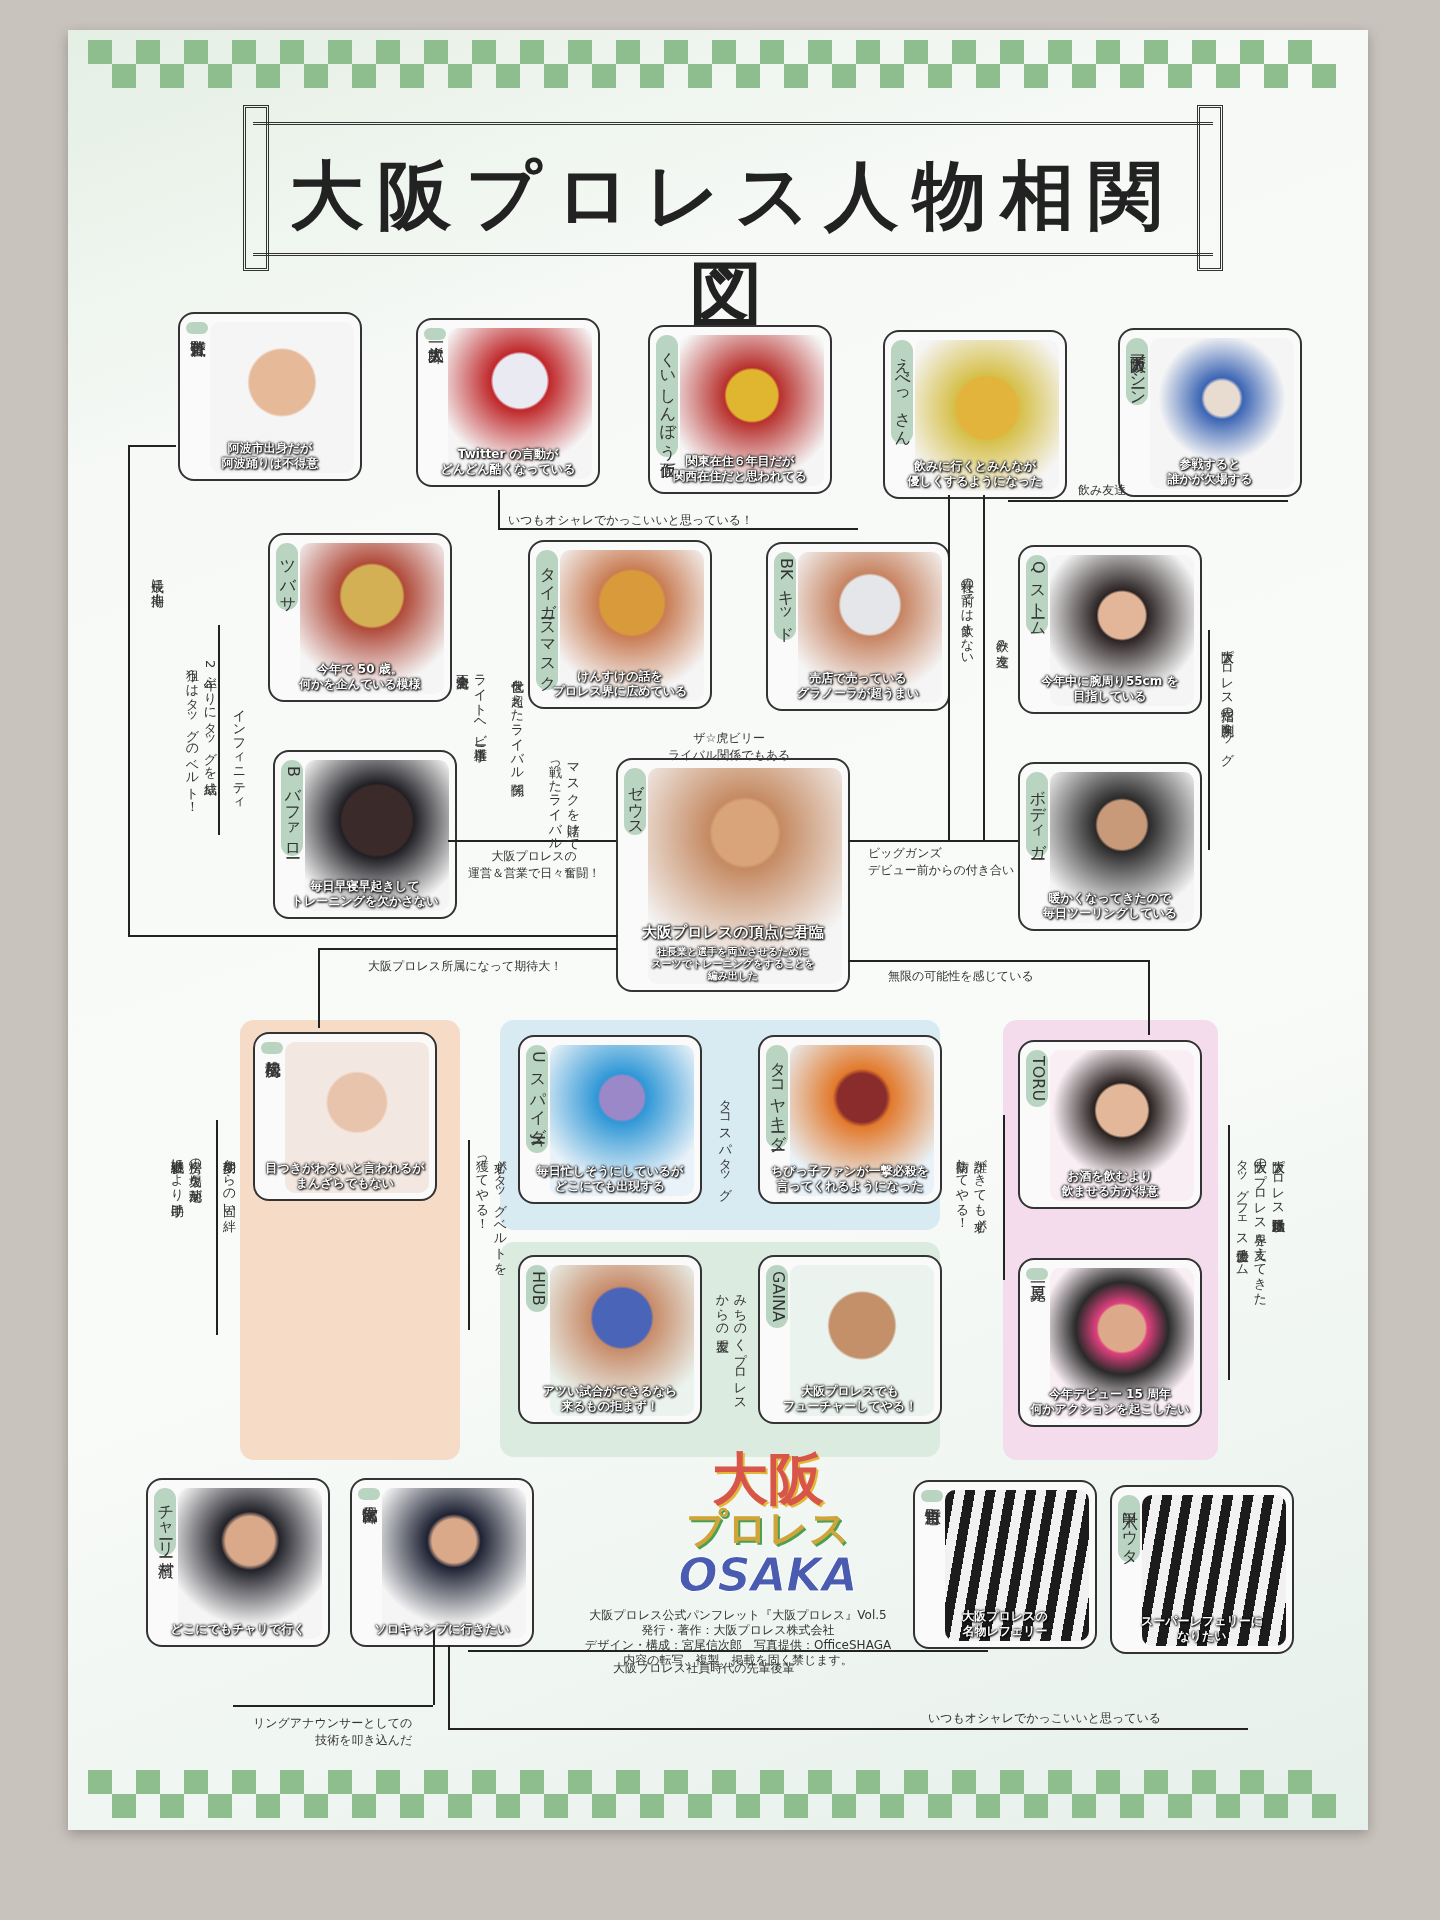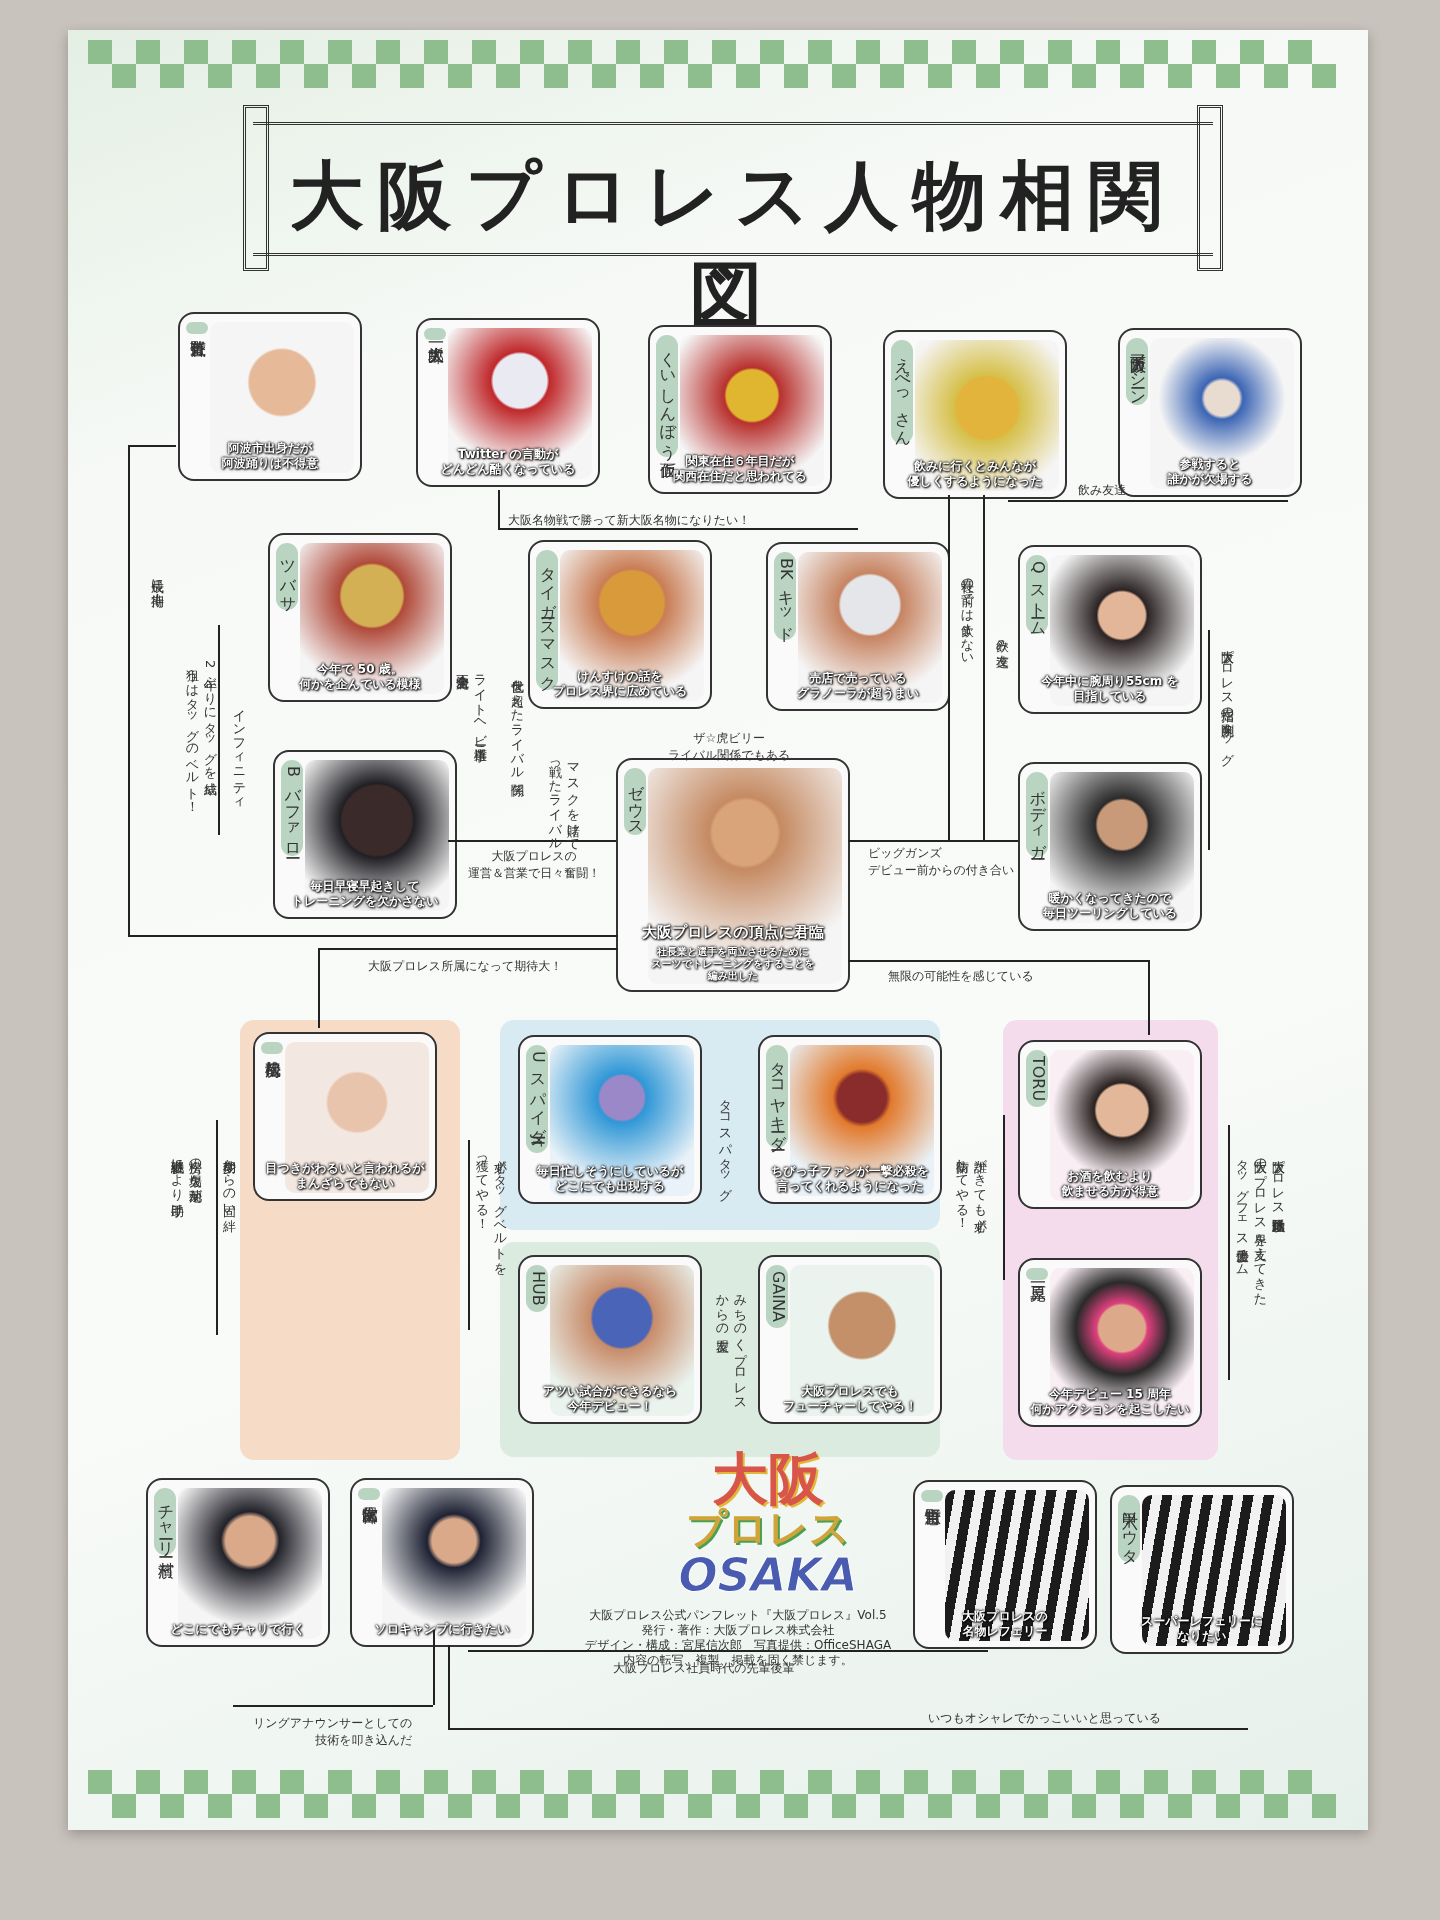--- a/index.html
+++ b/index.html
@@ -251,21 +251,21 @@
   <div class="card" style="left:950px;top:1010px">
     <div class="photo" style="background:radial-gradient(circle at 50% 40%,#e2b79a 0 22%,#2a2220 24%,#f8eef4 60%)"></div>
     <div class="name">TORU</div>
     <div class="cap" style="white-space: pre-line;">お酒を飲むより
 飲ませる方が得意</div>
   </div>
   <div class="card" style="left:450px;top:1225px">
     <div class="photo" style="background:radial-gradient(circle at 50% 35%,#4a64b8 0 24%,#c88c6a 26%,#eaf3ee 75%)"></div>
     <div class="name">HUB</div>
     <div class="cap" style="white-space: pre-line;">アツい試合ができるなら
-今年デビュー！</div>
+来るもの拒まず！</div>
   </div>
   <div class="card" style="left:690px;top:1225px">
     <div class="photo" style="background:radial-gradient(circle at 50% 40%,#c4906a 0 28%,#eaf3ee 30%)"></div>
     <div class="name">GAINA</div>
     <div class="cap" style="white-space: pre-line;">大阪プロレスでも
 フューチャーしてやる！</div>
   </div>
   <div class="card" style="left:950px;top:1228px">
     <div class="photo" style="background:radial-gradient(circle at 50% 40%,#dca98a 0 20%,#e0407e 22%,#2a2a2a 40%,#f8eef4 70%)"></div>
     <div class="name">三原一晃</div>
@@ -315,21 +315,21 @@
   <div class="ln" style="left:148px;top:1090px;width:2px;height:215px"></div>
   <div class="ln" style="left:400px;top:1110px;width:2px;height:190px"></div>
   <div class="ln" style="left:935px;top:1085px;width:2px;height:165px"></div>
   <div class="ln" style="left:1160px;top:1095px;width:2px;height:255px"></div>
   <div class="ln" style="left:165px;top:1675px;width:200px;height:2px"></div>
   <div class="ln" style="left:365px;top:1600px;width:2px;height:75px"></div>
   <div class="ln" style="left:400px;top:1620px;width:520px;height:2px"></div>
   <div class="ln" style="left:380px;top:1698px;width:800px;height:2px"></div>
   <div class="ln" style="left:380px;top:1615px;width:2px;height:85px"></div>
 
-  <div class="lbl" style="left:440px;top:482px">大阪名物戦で勝って新大阪名物になりたい！</div>
+  <div class="lbl" style="left:440px;top:482px">いつもオシャレでかっこいいと思っている！</div>
   <div class="lbl" style="left:1010px;top:452px">飲み友達</div>
   <div class="vlbl" style="left:80px;top:540px">成長に期待！</div>
   <div class="vlbl" style="left:162px;top:670px">インフィニティ</div>
   <div class="vlbl" style="left:115px;top:630px;white-space:pre">2年ぶりにタッグを結成
 狙うはタッグのベルト！</div>
   <div class="vlbl" style="left:385px;top:635px;white-space:pre">ライトヘビー選手権
 不完全決着</div>
   <div class="vlbl" style="left:440px;top:640px">世代を超えたライバル関係</div>
   <div class="vlbl" style="left:478px;top:725px;white-space:pre">マスクを賭けて
 戦ったライバル</div>

